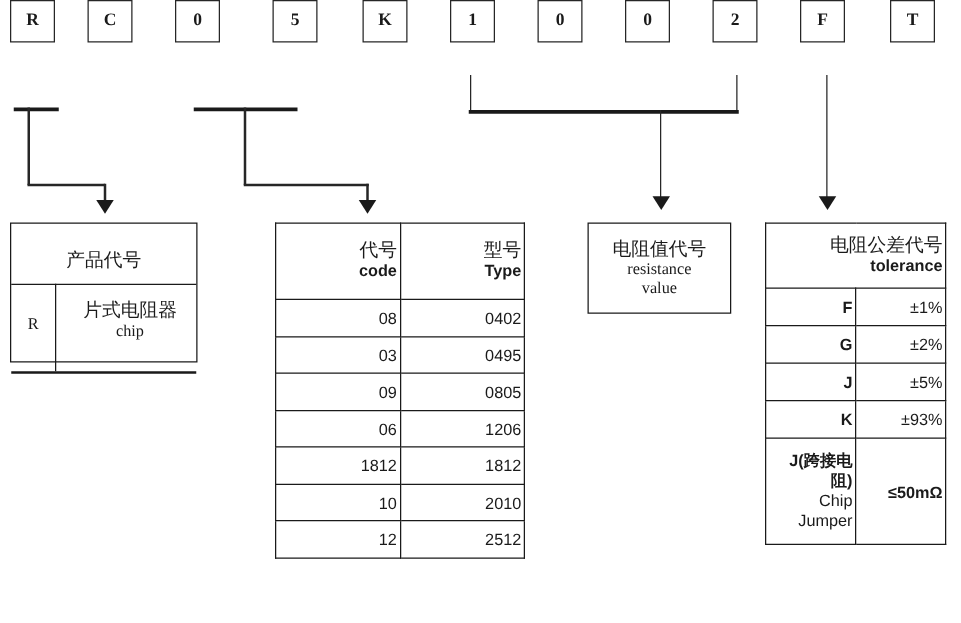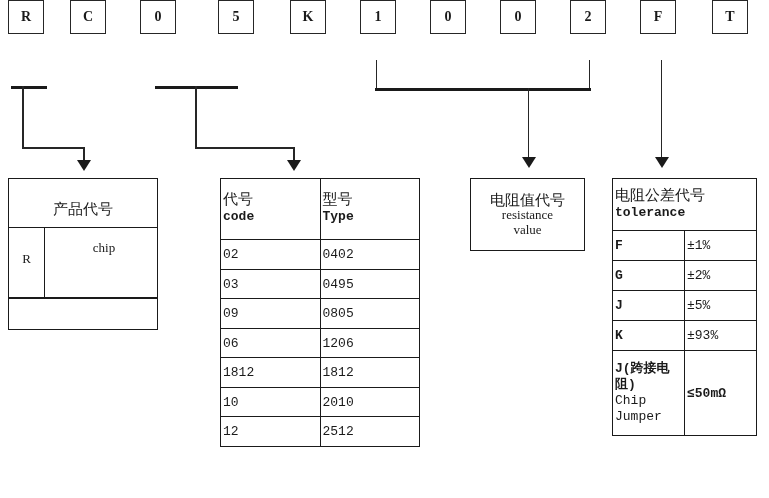--- a/index.html
+++ b/index.html
@@ -65,25 +65,25 @@
     box-sizing: border-box;
   }
   .tbl {
     border-collapse: collapse;
     width: 100%;
     height: 100%;
     table-layout: fixed;
   }
   .tbl td {
     border: 1.4px solid #1a1a1a;
-    text-align: left;
+    text-align: right;
     vertical-align: middle;
     font-size: 13px;
     padding: 1px 2px;
-    font-family: Liberation Mono, monospace;
+    font-family: Liberation Sans, sans-serif;
   }
   .hdr-cn {
     font-size: 15px;
     line-height: 1.12;
     display: block;
   }
   .hdr-en {
     font-size: 13px;
     line-height: 1.12;
     display: block;
@@ -160,48 +160,49 @@
 
 <div class="vline" style="left:376px; top:60px; height:30px;"></div>
 <div class="vline" style="left:589px; top:60px; height:30px;"></div>
 <div class="hline-thick" style="left:375px; top:88px; width:216px;"></div>
 <div class="vline" style="left:528px; top:88px; height:72px;"></div>
 <div class="arrow-down" style="left:522px; top:157px;"></div>
 
 <div class="vline" style="left:661px; top:60px; height:100px;"></div>
 <div class="arrow-down" style="left:655px; top:157px;"></div>
 
-<div class="desc-box" id="product-code-box" style="left:8px; top:178px; width:150px; height:152px;">
+<div class="desc-box" id="product-code-box" style="left:8px; top:178px; width:150px; height:112px;">
   <div class="pc-head">
     <span class="hdr-cn">产品代号</span>
   </div>
   <div class="pc-divider-h"></div>
   <div class="pc-divider-v"></div>
   <div class="pc-sym">R</div>
   <div class="pc-desc">
+    <span class="hdr-cn">片式电阻器</span>
     <span class="hdr-en">chip</span>
   </div>
   <div class="pc-bottom"></div>
 </div>
 
 <div class="desc-box" style="left:220px; top:178px; width:200px; height:269px; border:none;">
   <table class="tbl">
     <tbody>
         <tr style="height:56px;">
       <td>
         <span class="hdr-cn">代号</span>
         <span class="hdr-en bold">code</span>
       </td>
       <td>
         <span class="hdr-cn">型号</span>
         <span class="hdr-en bold">Type</span>
       </td>
     </tr>
     <tr style="height:27px;">
-      <td>02</td>
+      <td>08</td>
       <td>0402</td>
     </tr>
     <tr style="height:27px;">
       <td>03</td>
       <td>0495</td>
     </tr>
     <tr style="height:27px;">
       <td>09</td>
       <td>0805</td>
     </tr>

